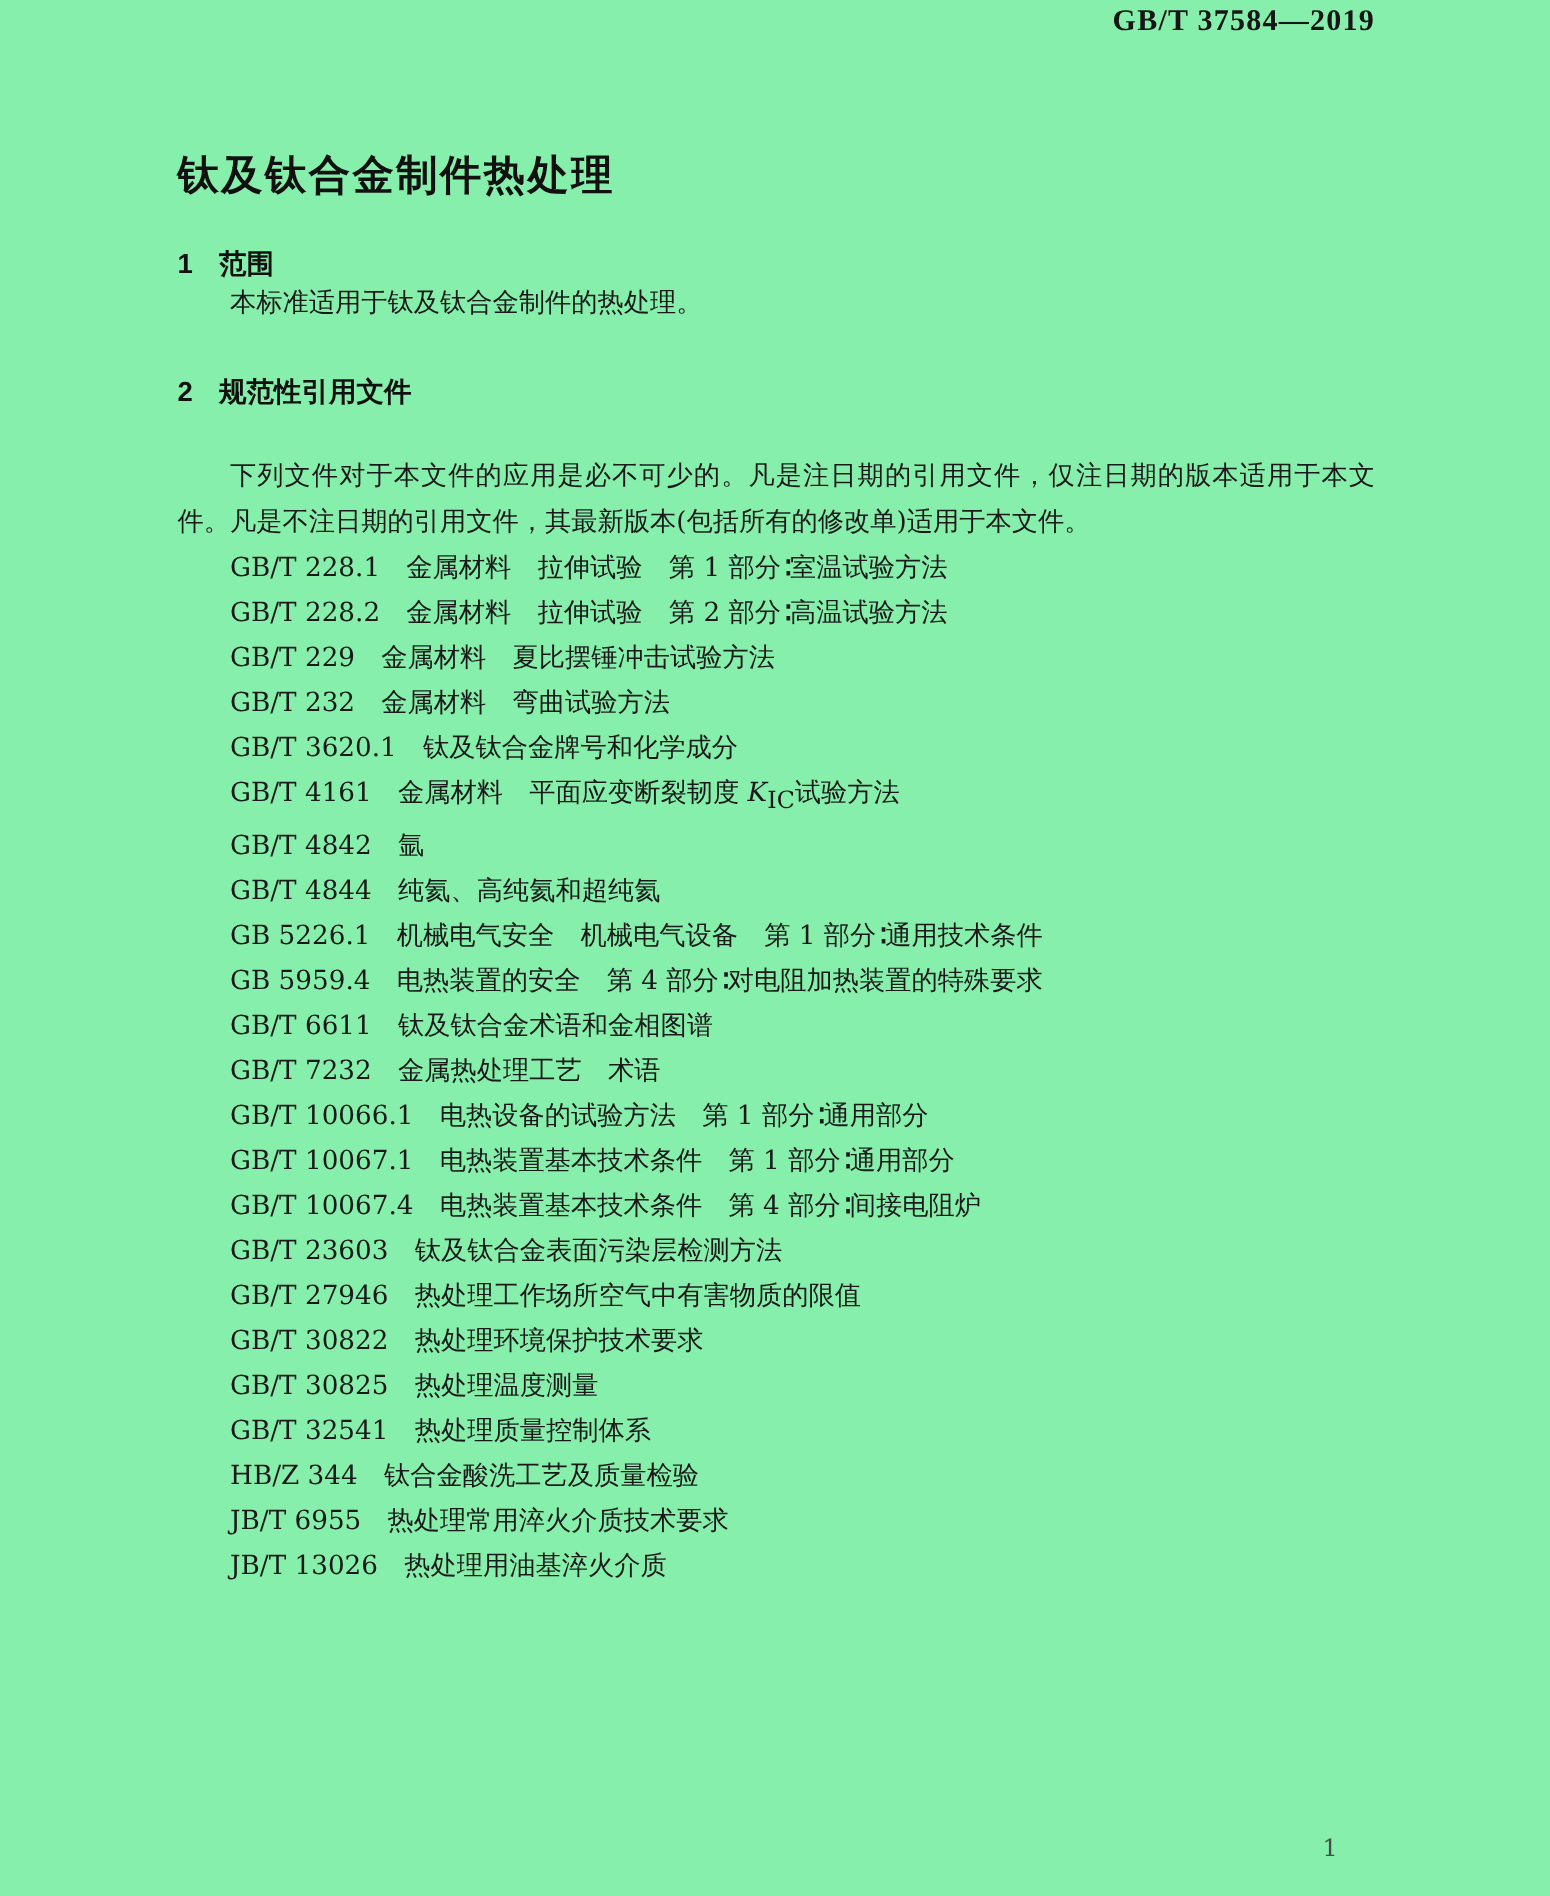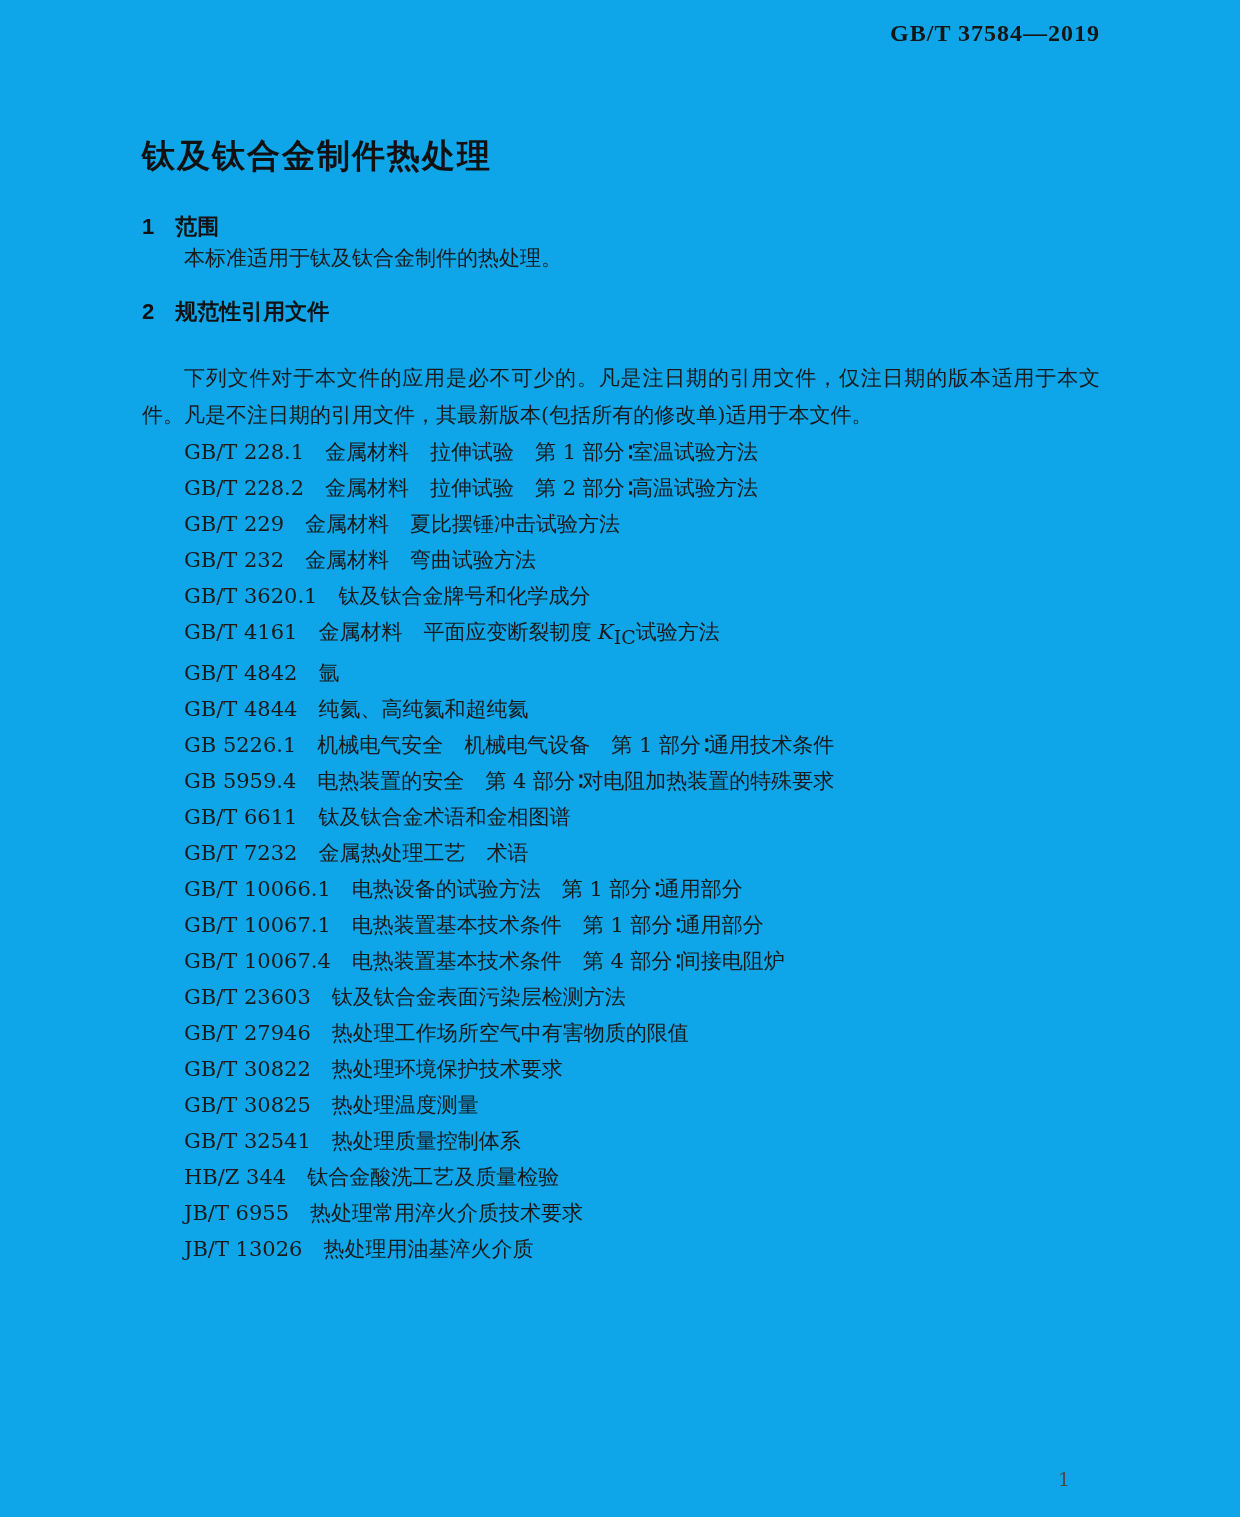--- a/index.html
+++ b/index.html
@@ -1,24 +1,24 @@
 <!DOCTYPE html>
 <html><head>
 <meta charset="utf-8">
 <style>
   * { margin:0; padding:0; box-sizing:border-box; }
   html,body { background:#e8e8e8; }
   .page {
     position:relative;
     width:1240px; height:1517px;
     margin:0 auto;
-    background:#0ea5e9;
+    background:#86efac;
     color:#1e1e1e;
     font-family:"DejaVu Serif","Liberation Serif",serif;
-    padding:16px 140px 0 142px;
+    padding:0 140px 0 142px;
     overflow:hidden;
   }
   .doc-code {
     text-align:right;
     font-family:"Liberation Serif","DejaVu Serif",serif;
     font-weight:bold;
     font-size:24px;
     line-height:34px;
     letter-spacing:1px;
     color:#161616;
@@ -34,21 +34,21 @@
   }
   .sec-heading {
     font-family:"Liberation Sans","DejaVu Sans",sans-serif;
     font-weight:bold;
     font-size:22px;
     line-height:26px;
     color:#111;
   }
   .sec-heading .sec-num { display:inline-block; margin-right:21px; }
   .sec1-heading { margin-top:36px; }
-  .sec2-heading { margin-top:22px; }
+  .sec2-heading { margin-top:40px; }
   .para {
     font-size:21px;
     line-height:37px;
     text-align:justify;
     text-indent:2em;
     color:#1a1a1a;
   }
   .para-first { margin-top:42px; }
   .sec2-intro { margin-top:35px; }
   .ref-list {

